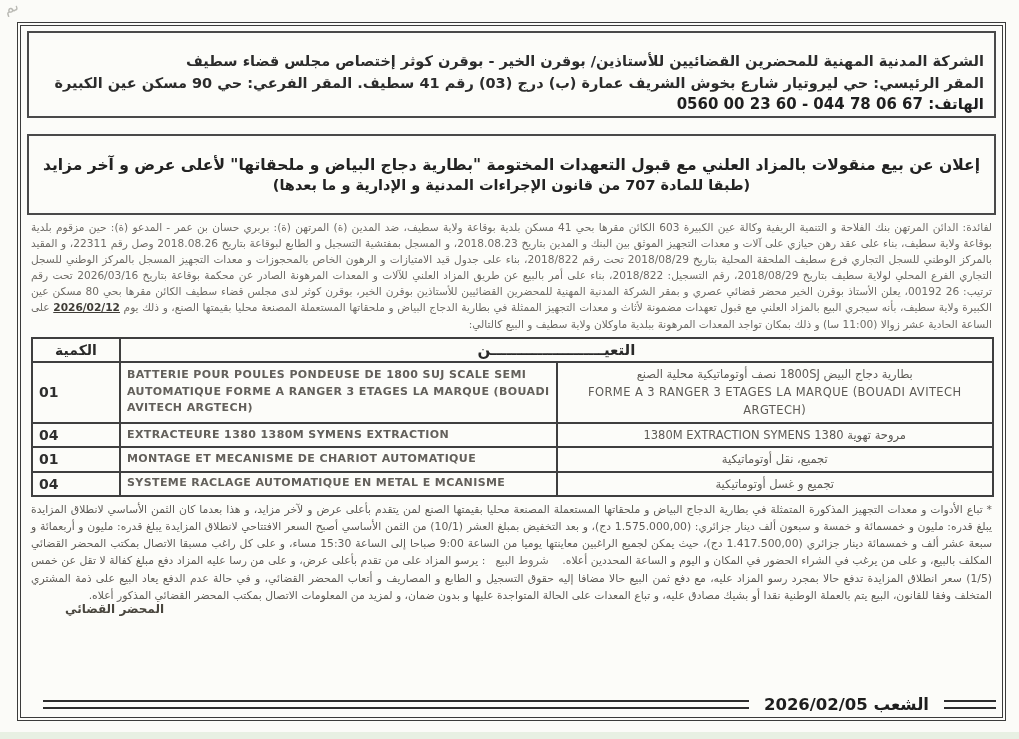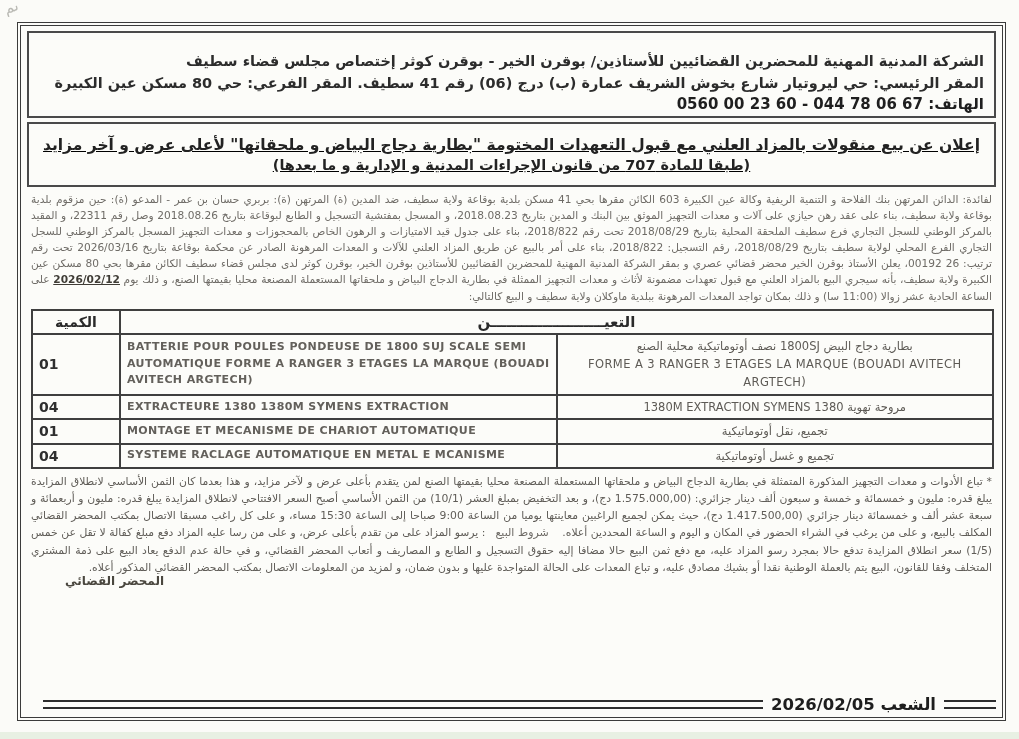--- a/index.html
+++ b/index.html
@@ -5,53 +5,53 @@
   html,body{margin:0;padding:0;}
   body{width:1019px;height:739px;background:#e9e9e7;font-family:"DejaVu Sans",sans-serif;}
   .page{position:relative;width:1019px;height:739px;background:#fbfbf8;overflow:hidden;}
   .scan-edge{position:absolute;left:0;bottom:0;width:100%;height:7px;background:#d9e7d2;opacity:.55;}
   .frame{position:absolute;left:17px;top:22px;right:13px;bottom:18px;border:4px double #3b3b3b;background:#fcfcf9;}
   .handmark{position:absolute;left:4px;top:-2px;color:#b9b9b4;font-size:15px;transform:rotate(-18deg);}
   .header-box{margin:5px 6px 0 6px;border:2px solid #4a4a4a;padding:17px 10px 3px 10px;direction:rtl;}
   .header-line{font-weight:bold;color:#2c2c2c;font-size:14.5px;line-height:1.55;filter:blur(.2px);}
   .phone-line{font-weight:bold;color:#1f1f1f;font-size:15px;}
   .phone-num{direction:ltr;unicode-bidi:embed;letter-spacing:1px;}
-  .announce-box{margin:4px 6px 0 6px;border:2px solid #4a4a4a;padding:12px 8px;text-align:center;direction:rtl;text-decoration:underline;}
+  .announce-box{margin:16px 6px 0 6px;border:2px solid #4a4a4a;padding:20px 8px;text-align:center;direction:rtl;}
   .announce-l1{font-weight:bold;color:#222;font-size:15.5px;filter:blur(.2px);}
   .announce-l2{font-weight:bold;color:#222;font-size:14.5px;margin-top:3px;filter:blur(.2px);}
   .legal{direction:rtl;margin:4px 10px 0 10px;text-align:justify;color:#6e6b66;font-size:10.6px;line-height:1.52;filter:blur(.35px);}
   .legal .und{text-decoration:underline;font-weight:bold;color:#3f3c36;}
   table.goods{border-collapse:collapse;margin:5px 0 0 10px;width:calc(100% - 18px);table-layout:fixed;}
   table.goods td,table.goods th{border:2px solid #3f3f3f;padding:2px 6px;vertical-align:middle;}
   th.qty-h{width:74px;font-size:14px;font-weight:bold;color:#2a2a2a;direction:rtl;}
   th.des-h{font-size:15px;font-weight:bold;color:#2a2a2a;direction:rtl;letter-spacing:1px;}
   td.qty{width:74px;text-align:left;font-weight:bold;color:#2e2e2e;font-size:14px;}
   td.fr{width:438px;direction:ltr;text-align:left;color:#63605b;font-size:11px;font-weight:bold;letter-spacing:.4px;line-height:1.5;filter:blur(.35px);text-transform:uppercase;}
   td.ar{direction:rtl;text-align:center;color:#5d5a55;font-size:11.5px;line-height:1.6;filter:blur(.3px);border-radius:24px;}
   td.ar .frline{direction:ltr;unicode-bidi:embed;font-weight:normal;letter-spacing:.4px;text-align:center;}
   .terms{direction:rtl;margin:4px 10px 0 10px;text-align:justify;color:#5f5c57;font-size:10.8px;line-height:1.58;filter:blur(.38px);}
   .signature{direction:rtl;text-align:left;margin:-2px 10px 0 44px;font-weight:bold;color:#4a473f;font-size:12px;filter:blur(.25px);}
-  .footer-row{position:absolute;left:22px;right:6px;bottom:3px;display:flex;align-items:center;gap:8px;direction:rtl;}
+  .footer-row{position:absolute;left:22px;right:6px;bottom:3px;display:flex;align-items:center;gap:15px;direction:rtl;}
   .rule{height:5px;border-top:2px solid #2d2d2d;border-bottom:2px solid #2d2d2d;}
   .rule.short{width:52px;}
   .rule.long{flex:1;}
   .footer-text{font-weight:bold;color:#1e1e1e;font-size:16.5px;direction:rtl;white-space:nowrap;}
   .footer-text .dt{direction:ltr;unicode-bidi:embed;}
 </style>
 </head>
 <body>
 
 <div class="page">
   <span class="handmark">ىم</span>
 
   <div class="frame">
 
     <div class="header-box">
       <div class="header-line">الشركة المدنية المهنية للمحضرين القضائيين للأستاذين/ بوقرن الخير - بوقرن كوثر إختصاص مجلس قضاء سطيف</div>
-      <div class="header-line">المقر الرئيسي: حي ليروتيار شارع بخوش الشريف عمارة (ب) درج (06) رقم 41 سطيف. المقر الفرعي: حي 80 مسكن عين الكبيرة</div>
+      <div class="header-line">المقر الرئيسي: حي ليروتيار شارع بخوش الشريف عمارة (ب) درج (03) رقم 41 سطيف. المقر الفرعي: حي 90 مسكن عين الكبيرة</div>
       <div class="phone-line">
         <span>الهاتف:</span>
         <span class="phone-num">0560 00 23 60 - 044 78 06 67</span>
       </div>
     </div>
 
     <div class="announce-box">
       <div class="announce-l1">إعلان عن بيع منقولات بالمزاد العلني مع قبول التعهدات المختومة "بطارية دجاج البياض و ملحقاتها" لأعلى عرض و آخر مزايد</div>
       <div class="announce-l2">(طبقا للمادة 707 من قانون الإجراءات المدنية و الإدارية و ما بعدها)</div>
     </div>

